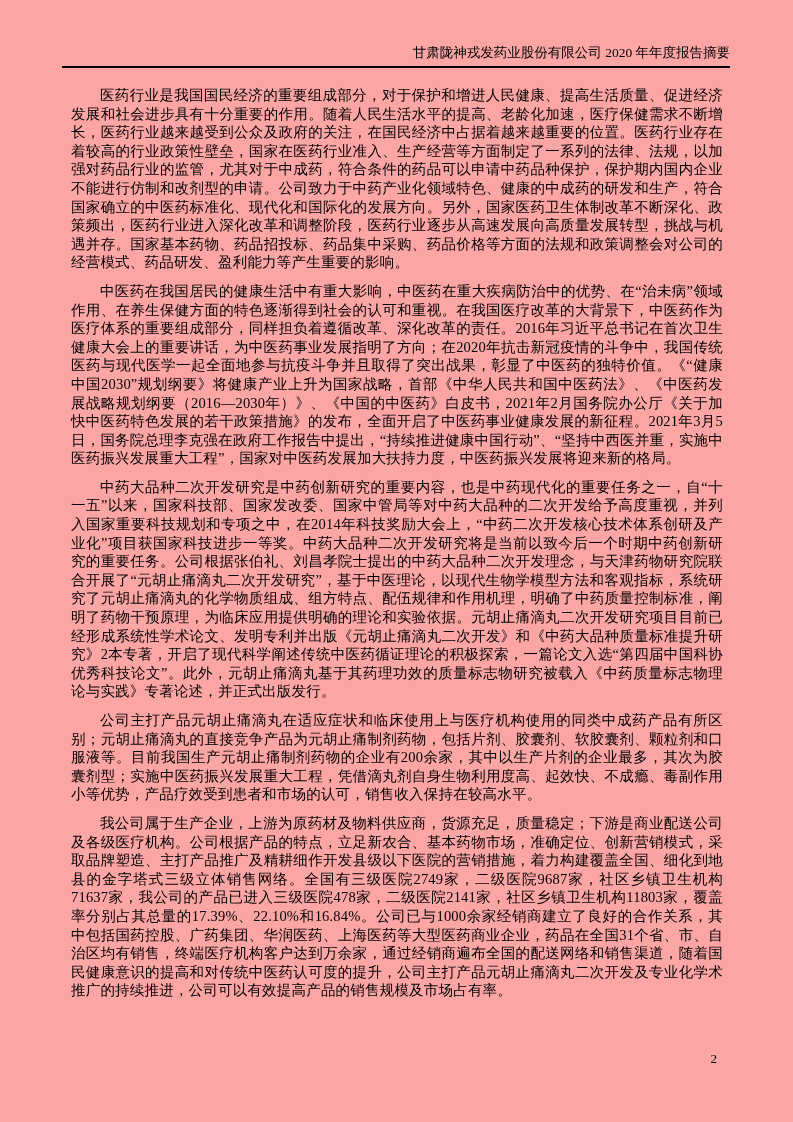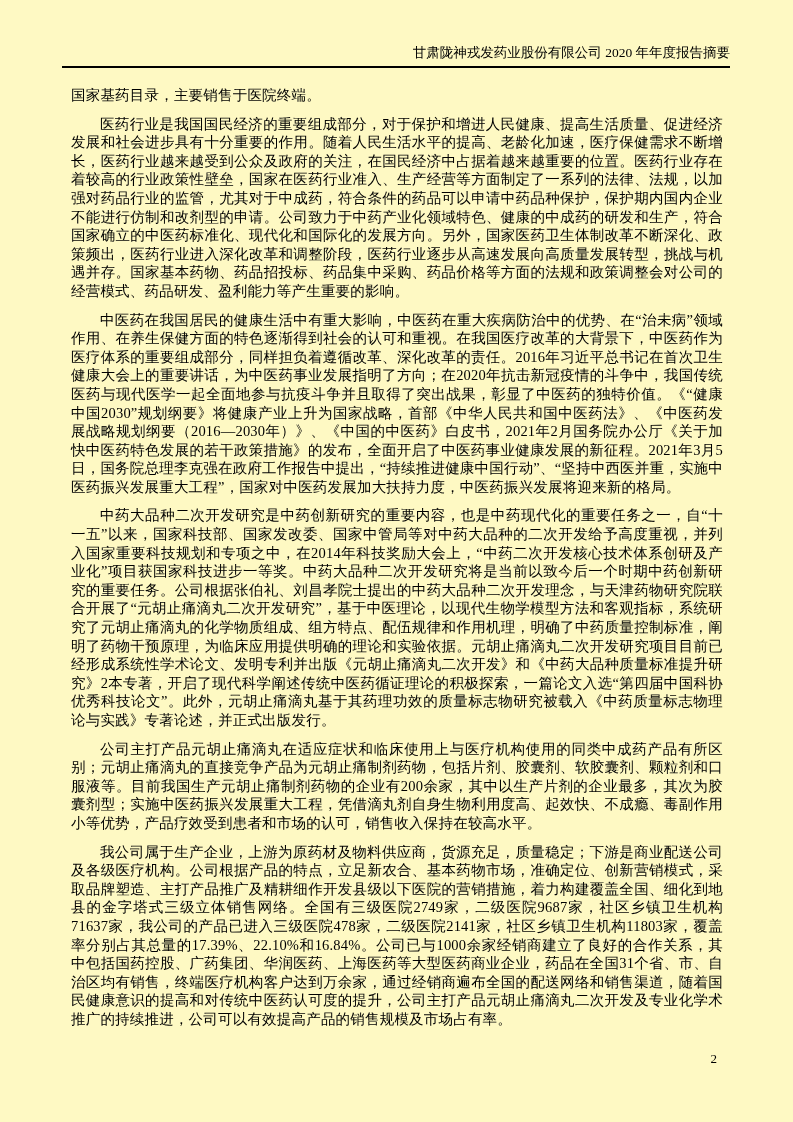--- a/index.html
+++ b/index.html
@@ -5,21 +5,21 @@
   html, body {
     margin: 0;
     padding: 0;
     background: #e8e8e8;
   }
   .page {
     position: relative;
     width: 793px;
     height: 1122px;
     margin: 0 auto;
-    background: #fef9c3;
+    background: #fca5a5;
     color: #000000;
     font-family: "Liberation Serif", "DejaVu Serif", serif;
     overflow: hidden;
   }
   .header {
     position: absolute;
     top: 44px;
     left: 62px;
     width: 668px;
     text-align: right;
@@ -70,21 +70,20 @@
 
 <div class="page">
 
   <div class="header">
     <span>甘肃陇神戎发药业股份有限公司 2020 年年度报告摘要</span>
   </div>
 
   <hr class="header-rule">
 
   <div class="content">
-    <p class="no-indent">国家基药目录，主要销售于医院终端。</p>
     <p>医药行业是我国国民经济的重要组成部分，对于保护和增进人民健康、提高生活质量、促进经济发展和社会进步具有十分重要的作用。随着人民生活水平的提高、老龄化加速，医疗保健需求不断增长，医药行业越来越受到公众及政府的关注，在国民经济中占据着越来越重要的位置。医药行业存在着较高的行业政策性壁垒，国家在医药行业准入、生产经营等方面制定了一系列的法律、法规，以加强对药品行业的监管，尤其对于中成药，符合条件的药品可以申请中药品种保护，保护期内国内企业不能进行仿制和改剂型的申请。公司致力于中药产业化领域特色、健康的中成药的研发和生产，符合国家确立的中医药标准化、现代化和国际化的发展方向。另外，国家医药卫生体制改革不断深化、政策频出，医药行业进入深化改革和调整阶段，医药行业逐步从高速发展向高质量发展转型，挑战与机遇并存。国家基本药物、药品招投标、药品集中采购、药品价格等方面的法规和政策调整会对公司的经营模式、药品研发、盈利能力等产生重要的影响。</p>
     <p>中医药在我国居民的健康生活中有重大影响，中医药在重大疾病防治中的优势、在“治未病”领域作用、在养生保健方面的特色逐渐得到社会的认可和重视。在我国医疗改革的大背景下，中医药作为医疗体系的重要组成部分，同样担负着遵循改革、深化改革的责任。2016年习近平总书记在首次卫生健康大会上的重要讲话，为中医药事业发展指明了方向；在2020年抗击新冠疫情的斗争中，我国传统医药与现代医学一起全面地参与抗疫斗争并且取得了突出战果，彰显了中医药的独特价值。《“健康中国2030”规划纲要》将健康产业上升为国家战略，首部《中华人民共和国中医药法》、《中医药发展战略规划纲要（2016—2030年）》、《中国的中医药》白皮书，2021年2月国务院办公厅《关于加快中医药特色发展的若干政策措施》的发布，全面开启了中医药事业健康发展的新征程。2021年3月5日，国务院总理李克强在政府工作报告中提出，“持续推进健康中国行动”、“坚持中西医并重，实施中医药振兴发展重大工程”，国家对中医药发展加大扶持力度，中医药振兴发展将迎来新的格局。</p>
     <p>中药大品种二次开发研究是中药创新研究的重要内容，也是中药现代化的重要任务之一，自“十一五”以来，国家科技部、国家发改委、国家中管局等对中药大品种的二次开发给予高度重视，并列入国家重要科技规划和专项之中，在2014年科技奖励大会上，“中药二次开发核心技术体系创研及产业化”项目获国家科技进步一等奖。中药大品种二次开发研究将是当前以致今后一个时期中药创新研究的重要任务。公司根据张伯礼、刘昌孝院士提出的中药大品种二次开发理念，与天津药物研究院联合开展了“元胡止痛滴丸二次开发研究”，基于中医理论，以现代生物学模型方法和客观指标，系统研究了元胡止痛滴丸的化学物质组成、组方特点、配伍规律和作用机理，明确了中药质量控制标准，阐明了药物干预原理，为临床应用提供明确的理论和实验依据。元胡止痛滴丸二次开发研究项目目前已经形成系统性学术论文、发明专利并出版《元胡止痛滴丸二次开发》和《中药大品种质量标准提升研究》2本专著，开启了现代科学阐述传统中医药循证理论的积极探索，一篇论文入选“第四届中国科协优秀科技论文”。此外，元胡止痛滴丸基于其药理功效的质量标志物研究被载入《中药质量标志物理论与实践》专著论述，并正式出版发行。</p>
     <p>公司主打产品元胡止痛滴丸在适应症状和临床使用上与医疗机构使用的同类中成药产品有所区别；元胡止痛滴丸的直接竞争产品为元胡止痛制剂药物，包括片剂、胶囊剂、软胶囊剂、颗粒剂和口服液等。目前我国生产元胡止痛制剂药物的企业有200余家，其中以生产片剂的企业最多，其次为胶囊剂型；实施中医药振兴发展重大工程，凭借滴丸剂自身生物利用度高、起效快、不成瘾、毒副作用小等优势，产品疗效受到患者和市场的认可，销售收入保持在较高水平。</p>
     <p>我公司属于生产企业，上游为原药材及物料供应商，货源充足，质量稳定；下游是商业配送公司及各级医疗机构。公司根据产品的特点，立足新农合、基本药物市场，准确定位、创新营销模式，采取品牌塑造、主打产品推广及精耕细作开发县级以下医院的营销措施，着力构建覆盖全国、细化到地县的金字塔式三级立体销售网络。全国有三级医院2749家，二级医院9687家，社区乡镇卫生机构71637家，我公司的产品已进入三级医院478家，二级医院2141家，社区乡镇卫生机构11803家，覆盖率分别占其总量的17.39%、22.10%和16.84%。公司已与1000余家经销商建立了良好的合作关系，其中包括国药控股、广药集团、华润医药、上海医药等大型医药商业企业，药品在全国31个省、市、自治区均有销售，终端医疗机构客户达到万余家，通过经销商遍布全国的配送网络和销售渠道，随着国民健康意识的提高和对传统中医药认可度的提升，公司主打产品元胡止痛滴丸二次开发及专业化学术推广的持续推进，公司可以有效提高产品的销售规模及市场占有率。</p>
   </div>
 
   <div class="footer">
     <span>2</span>
   </div>

